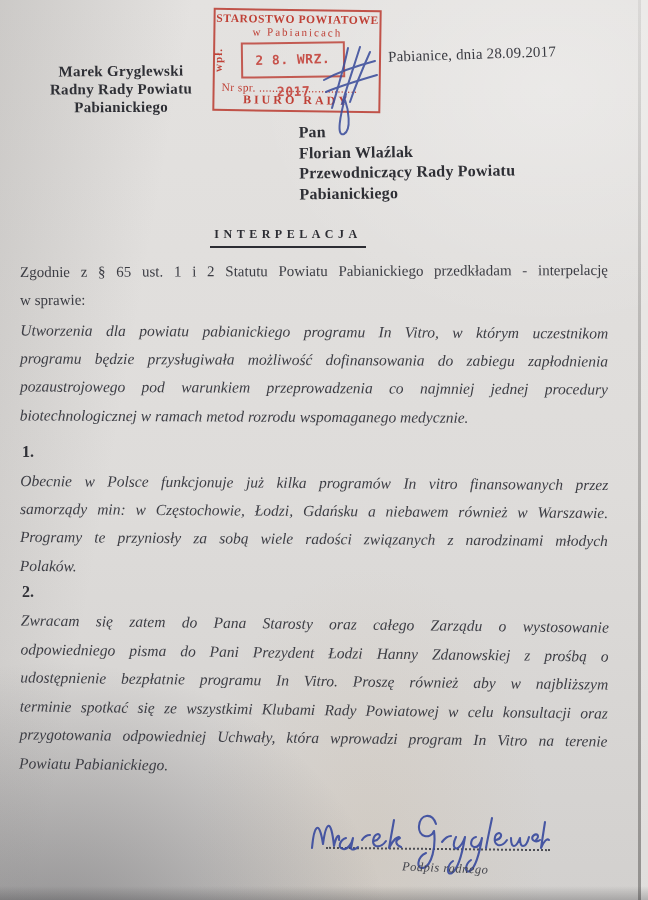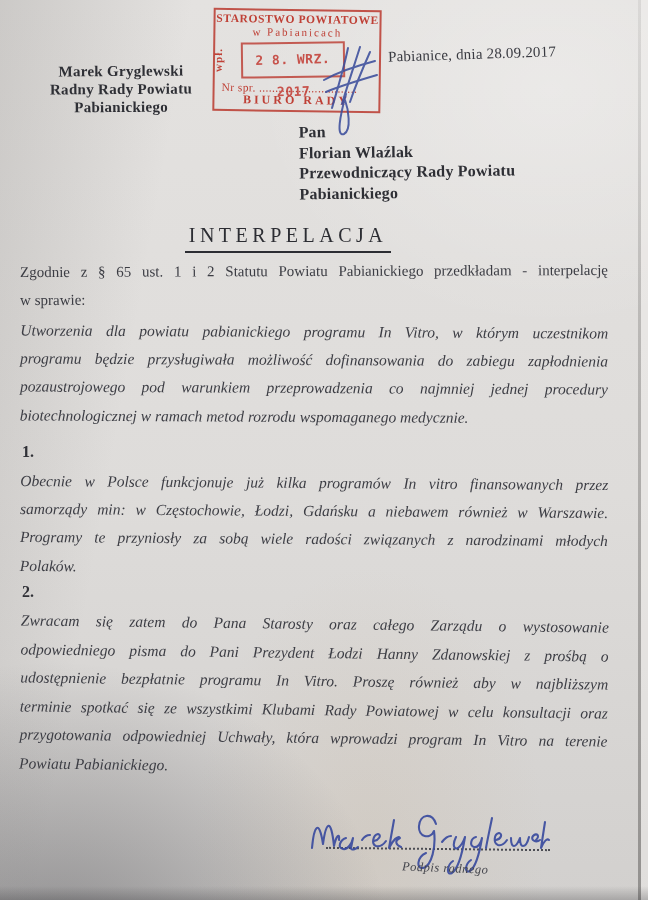--- a/index.html
+++ b/index.html
@@ -41,21 +41,21 @@
 
   
   .scribble{left:320px;top:46px;}
 
   
   .recipient{left:299px;top:121px;font-weight:bold;font-size:16px;line-height:20.5px;
     color:#2e2f35;transform:rotate(-0.8deg);letter-spacing:0.2px;}
 
   
   .title-wrap{left:0;top:224px;width:576px;text-align:center;}
-  .title-text{display:inline-block;font-weight:normal;font-size:20px;letter-spacing:4.5px;
+  .title-text{display:inline-block;font-weight:bold;font-size:12px;letter-spacing:4.5px;
     color:#2c2d33;border-bottom:2.5px solid #2c2d33;padding:0 4px 4px 4px;}
 
   
   .para{left:20px;width:588px;line-height:28.2px;color:#3c3d44;}
   .jline{text-align:justify;text-align-last:justify;}
   .jline.jlast{text-align-last:left;}
   .intro{top:257px;font-size:15px;transform:rotate(-0.2deg);}
   .subject{top:318px;font-size:15.5px;font-style:italic;transform:rotate(0.3deg);}
   .sec-label{font-weight:bold;font-size:16px;color:#303137;}
   .sec1-label{left:22px;top:443px;}

